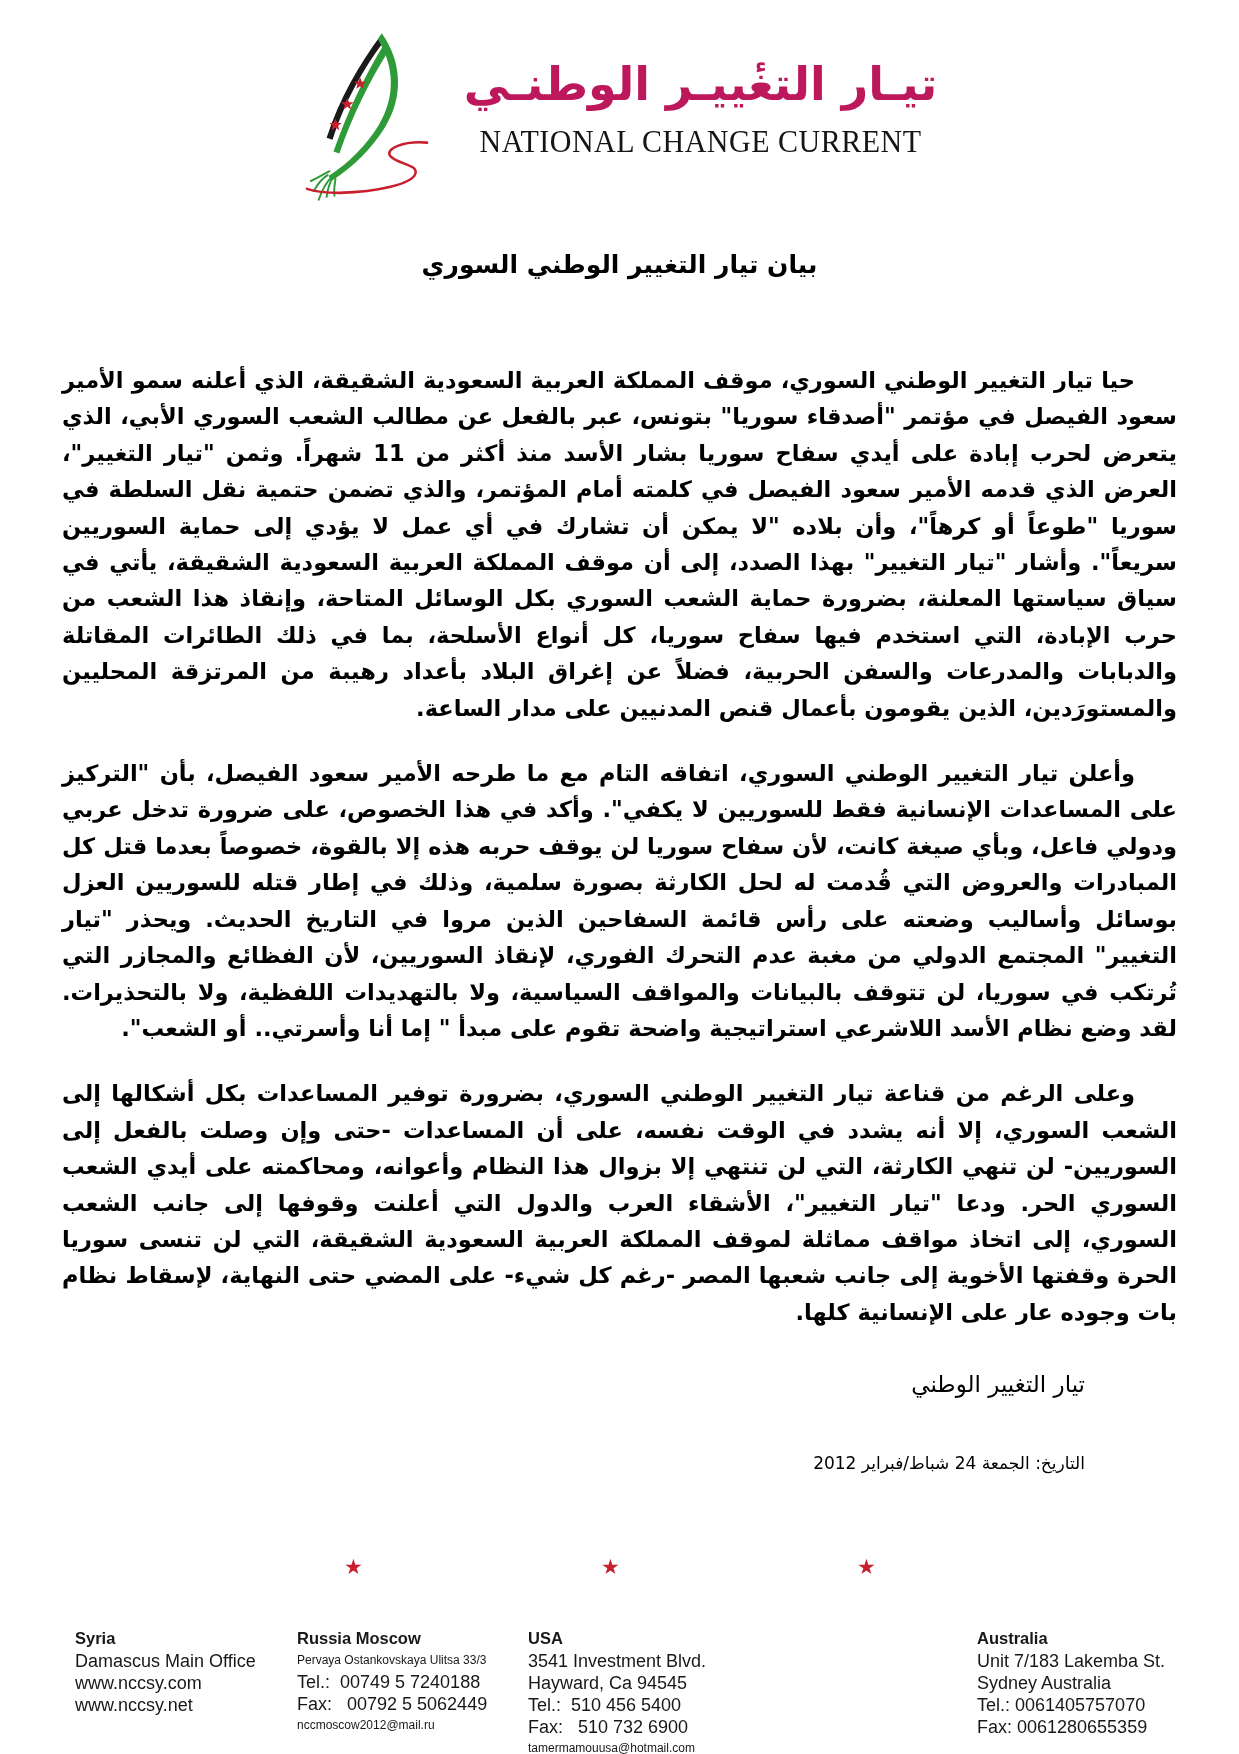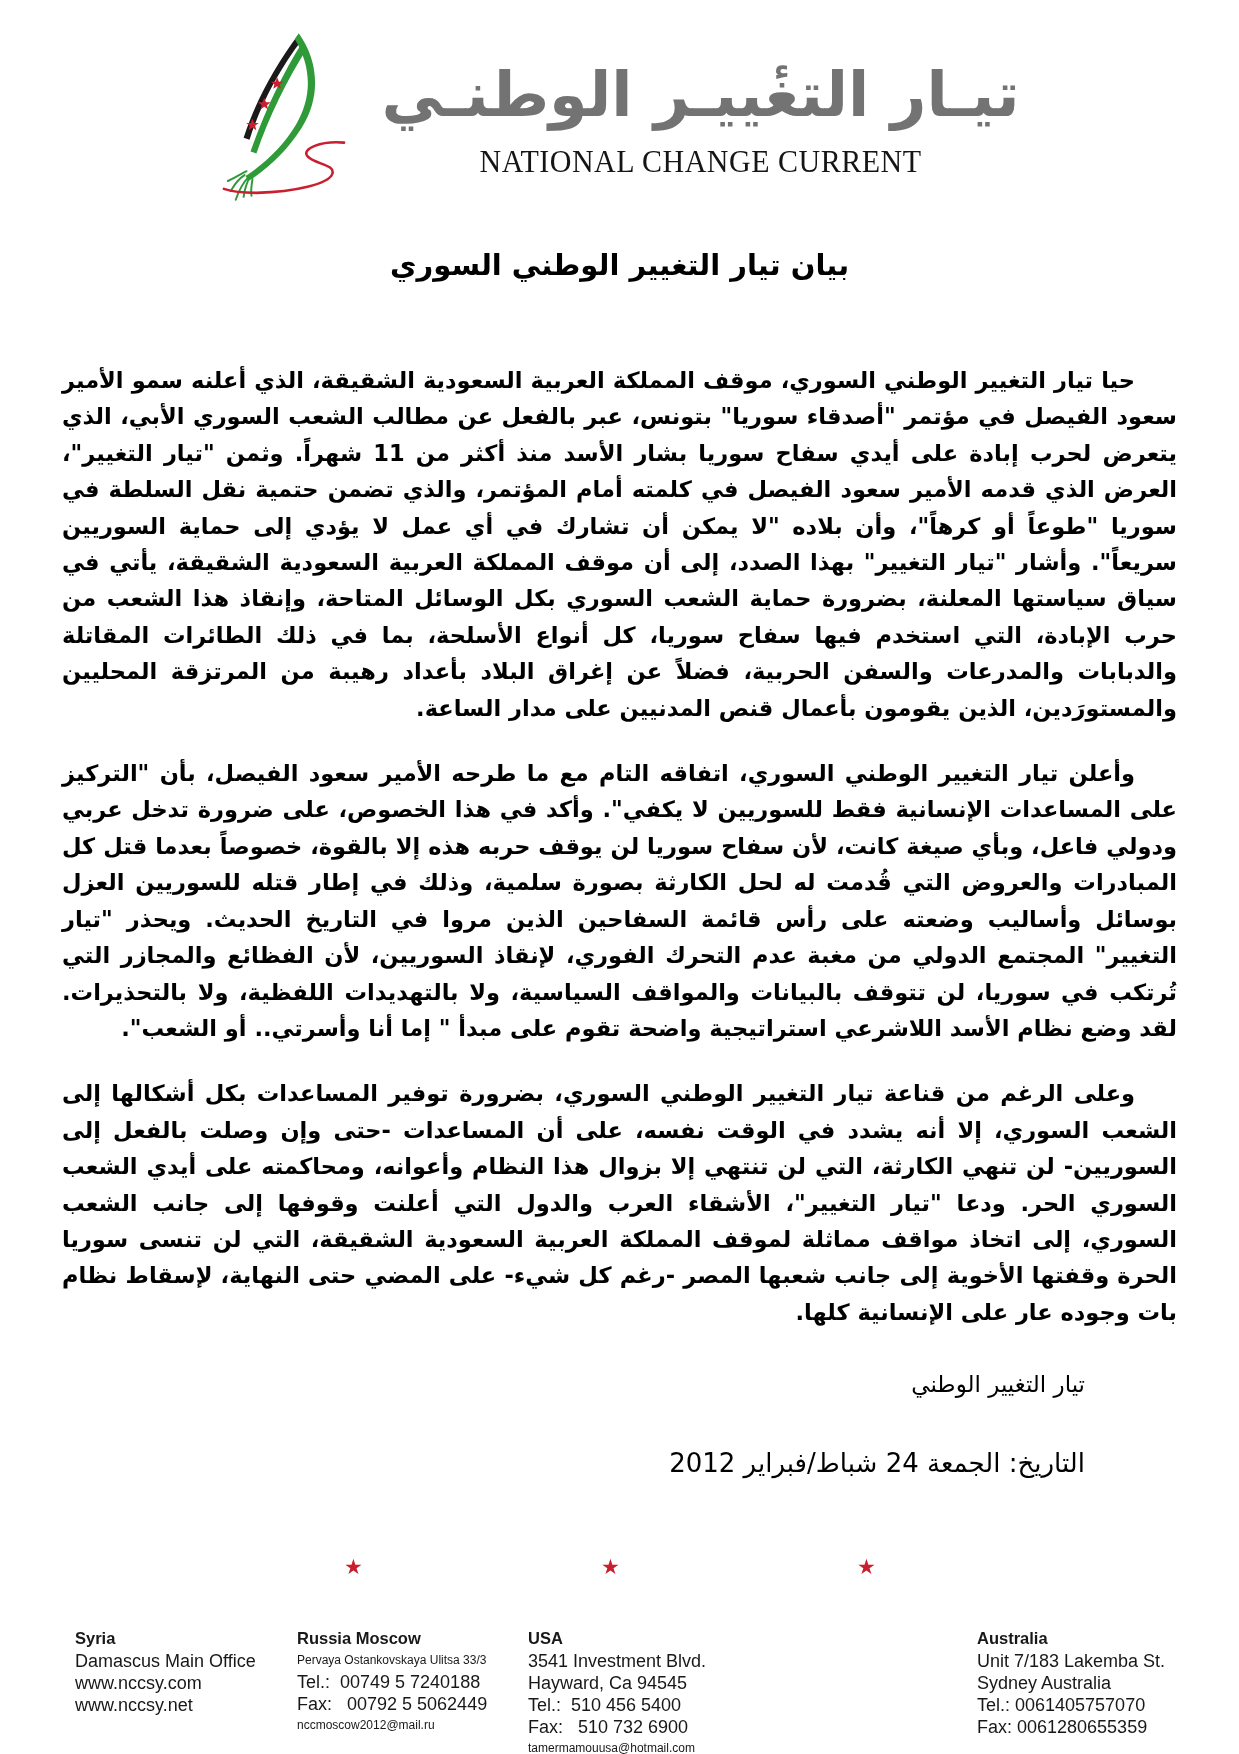--- a/index.html
+++ b/index.html
@@ -14,49 +14,49 @@
   }
 
   
   .logo-block{
     position:absolute;top:26px;left:0;right:0;
     display:flex;justify-content:center;align-items:flex-start;gap:34px;
   }
   .logo-feather{width:128px;height:186px;flex:0 0 auto;}
   .logo-text{display:flex;flex-direction:column;align-items:center;padding-top:30px;}
   .logo-arabic{
-    direction:rtl;font-size:62px;font-weight:bold;color:#737373;
+    direction:rtl;font-size:46px;font-weight:bold;color:#be185d;
     line-height:1.25;white-space:nowrap;
   }
   .logo-english{
     font-family:"Liberation Serif",serif;
     font-size:30px;color:#151515;letter-spacing:.5px;margin-top:10px;
     white-space:nowrap;transform:scaleY(1.08);
   }
 
   
   .doc-title{
     position:absolute;top:244px;left:0;width:100%;
     direction:rtl;text-align:center;font-weight:bold;
-    font-size:29px;line-height:42px;
+    font-size:25px;line-height:42px;
   }
 
   
   .body-block{
     position:absolute;top:362px;left:62px;right:62px;
     direction:rtl;text-align:justify;
     font-size:22.5px;font-weight:bold;line-height:36.4px;
   }
   .body-block p{margin:0 0 29px 0;text-indent:42px;}
   .sig-line{
     direction:rtl;font-weight:normal;font-size:23px;
     padding-left:0;margin:36px 92px 0 0;text-indent:0;
   }
   .date-line{
-    direction:rtl;text-align:right;font-weight:normal;font-size:26px;
+    direction:rtl;text-align:right;font-weight:normal;font-size:17px;
     margin:42px 92px 0 0;text-indent:0;
   }
 
   
   .footer{position:absolute;left:0;right:0;top:1556px;height:190px;
     font-family:"Liberation Sans",sans-serif;color:#181818;}
   .footer-star{position:absolute;top:0;font-size:21px;line-height:21px;}
   .footer-star.s1{left:344px;}
   .footer-star.s2{left:601px;}
   .footer-star.s3{left:857px;}

